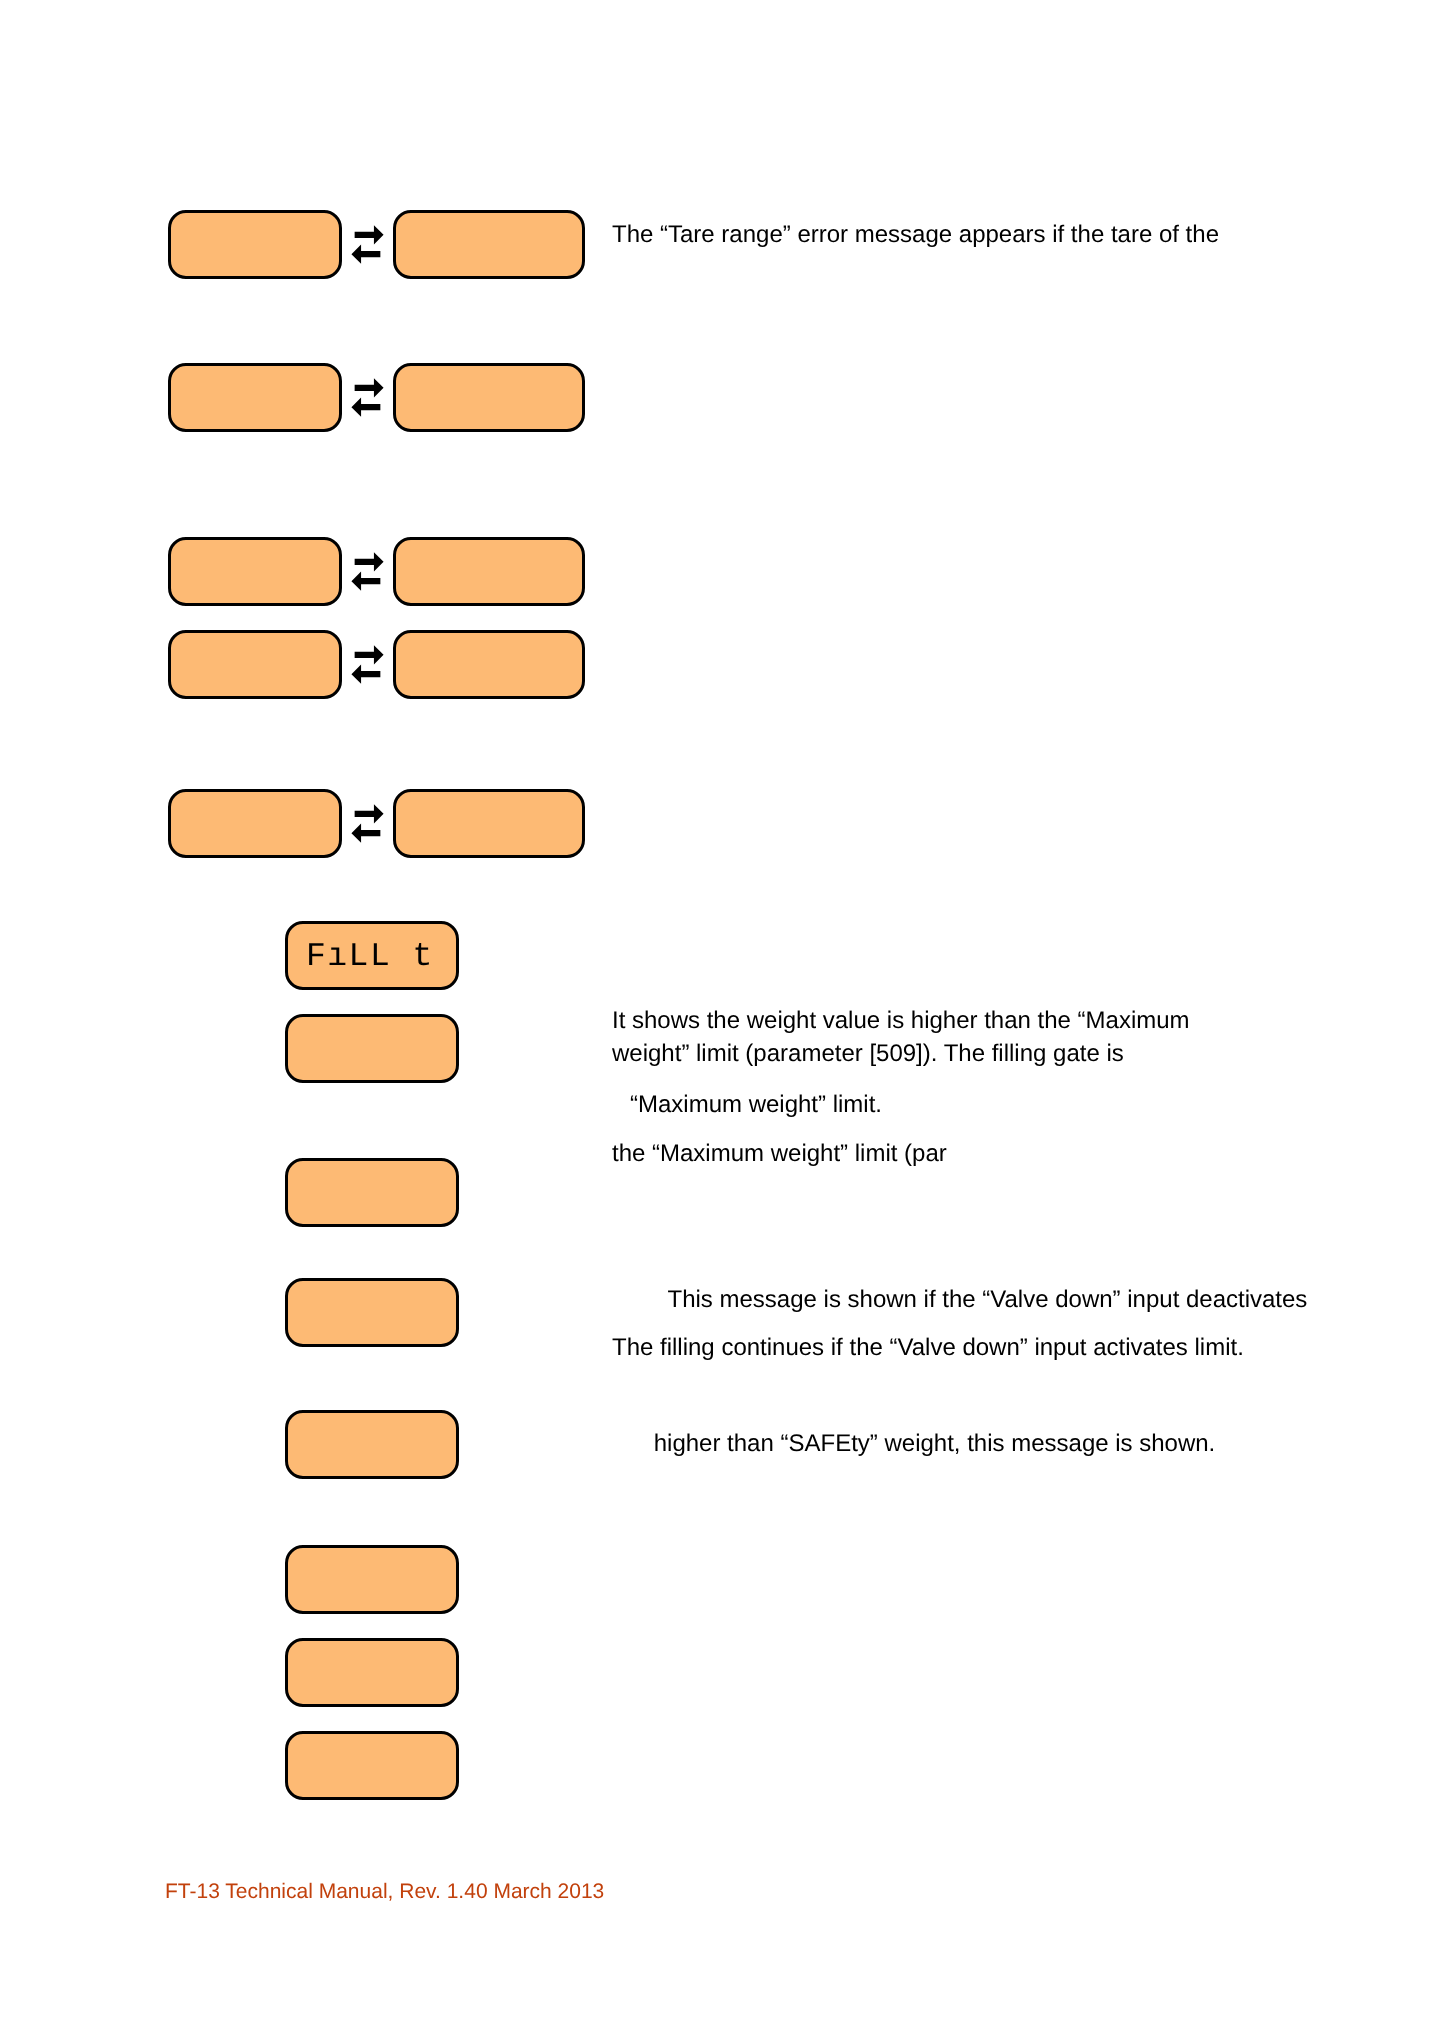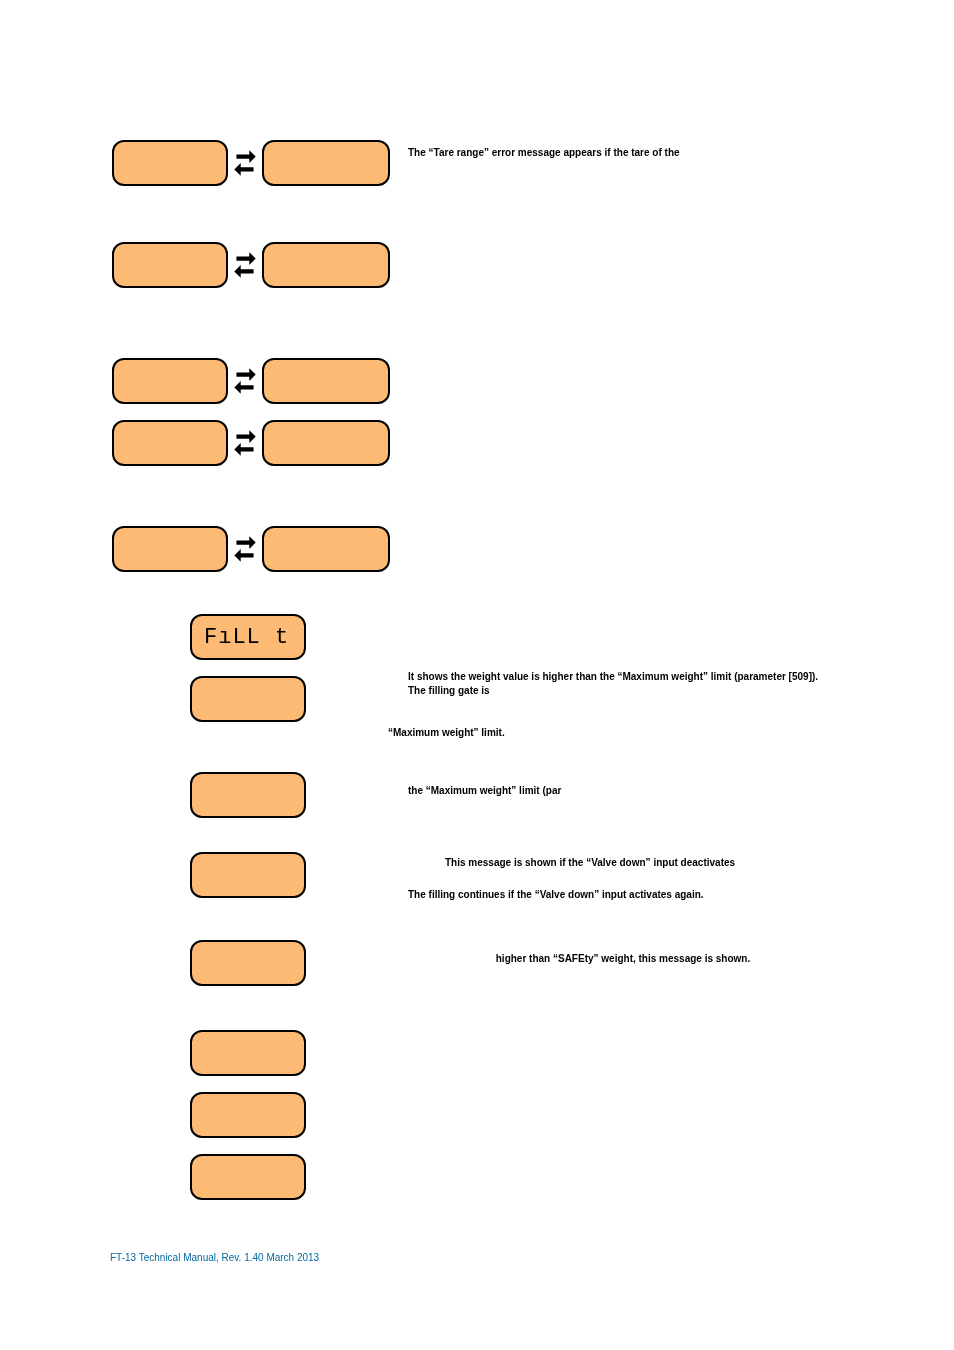--- a/index.html
+++ b/index.html
@@ -37,29 +37,28 @@
     display: flex;
     align-items: center;
     justify-content: center;
   }
   .swap-icon svg {
     width: 26px;
     height: 30px;
   }
   .body-text {
     position: absolute;
-    font-size: 10px;
+    font-size: 16px;
     line-height: 1.4;
     color: #000;
-    font-weight: bold;
   }
   .footer {
     position: absolute;
-    font-size: 10px;
-    color: #0369a1;
+    font-size: 14px;
+    color: #c2410c;
   }
 </style>
 </head>
 <body>
 <div class="page">
 
 <div class="lcd" style="left:112px; top:140px; width:116px; height:46px;"></div>
 <div class="swap-icon" style="left:232px; top:148px;">
   <svg viewBox="0 0 24 28">
         <path d="M4 8 L16 8 L16 4 L22 10 L16 16 L16 12 L4 12 Z M20 20 L8 20 L8 16 L2 22 L8 28 L8 24 L20 24 Z" transform="translate(0,-2)" fill="#000"></path>
@@ -97,28 +96,28 @@
   <svg viewBox="0 0 24 28">
         <path d="M4 8 L16 8 L16 4 L22 10 L16 16 L16 12 L4 12 Z M20 20 L8 20 L8 16 L2 22 L8 28 L8 24 L20 24 Z" transform="translate(0,-2)" fill="#000"></path>
       </svg>
 </div>
 <div class="lcd" style="left:262px; top:526px; width:128px; height:46px;"></div>
 
 <div class="lcd" style="left:190px; top:614px; width:116px; height:46px; justify-content:flex-start; padding-left:12px;">FıLL   t</div>
 
 <div class="lcd" style="left:190px; top:676px; width:116px; height:46px;"></div>
 <div class="body-text" style="left:408px; top:670px; width:430px;">It shows the weight value is higher than the “Maximum weight” limit (parameter [509]). The filling gate is</div>
-<div class="body-text" style="left:388px; top:726px; width:430px;">“Maximum weight” limit.</div>
+<div class="body-text" style="left:420px; top:726px; width:430px;">“Maximum weight” limit.</div>
 
 <div class="lcd" style="left:190px; top:772px; width:116px; height:46px;"></div>
-<div class="body-text" style="left:408px; top:784px; width:430px;">the “Maximum weight” limit (par</div>
+<div class="body-text" style="left:408px; top:759px; width:430px;">the “Maximum weight” limit (par</div>
 
 <div class="lcd" style="left:190px; top:852px; width:116px; height:46px;"></div>
 <div class="body-text" style="left:408px; top:856px; width:440px;margin-left:37px;">This message is shown if the “Valve down” input deactivates</div>
-<div class="body-text" style="left:408px; top:888px; width:450px;">The filling continues if the “Valve down” input activates again.</div>
+<div class="body-text" style="left:408px; top:888px; width:450px;">The filling continues if the “Valve down” input activates limit.</div>
 
 <div class="lcd" style="left:190px; top:940px; width:116px; height:46px;"></div>
 <div class="body-text" style="left:408px; top:952px; width:430px;text-align:center;">higher than “SAFEty” weight, this message is shown.</div>
 
 <div class="lcd" style="left:190px; top:1030px; width:116px; height:46px;"></div>
 <div class="lcd" style="left:190px; top:1092px; width:116px; height:46px;"></div>
 <div class="lcd" style="left:190px; top:1154px; width:116px; height:46px;"></div>
 
 <div class="footer" style="left:110px; top:1252px;">FT-13 Technical Manual, Rev. 1.40   March 2013</div>
 

